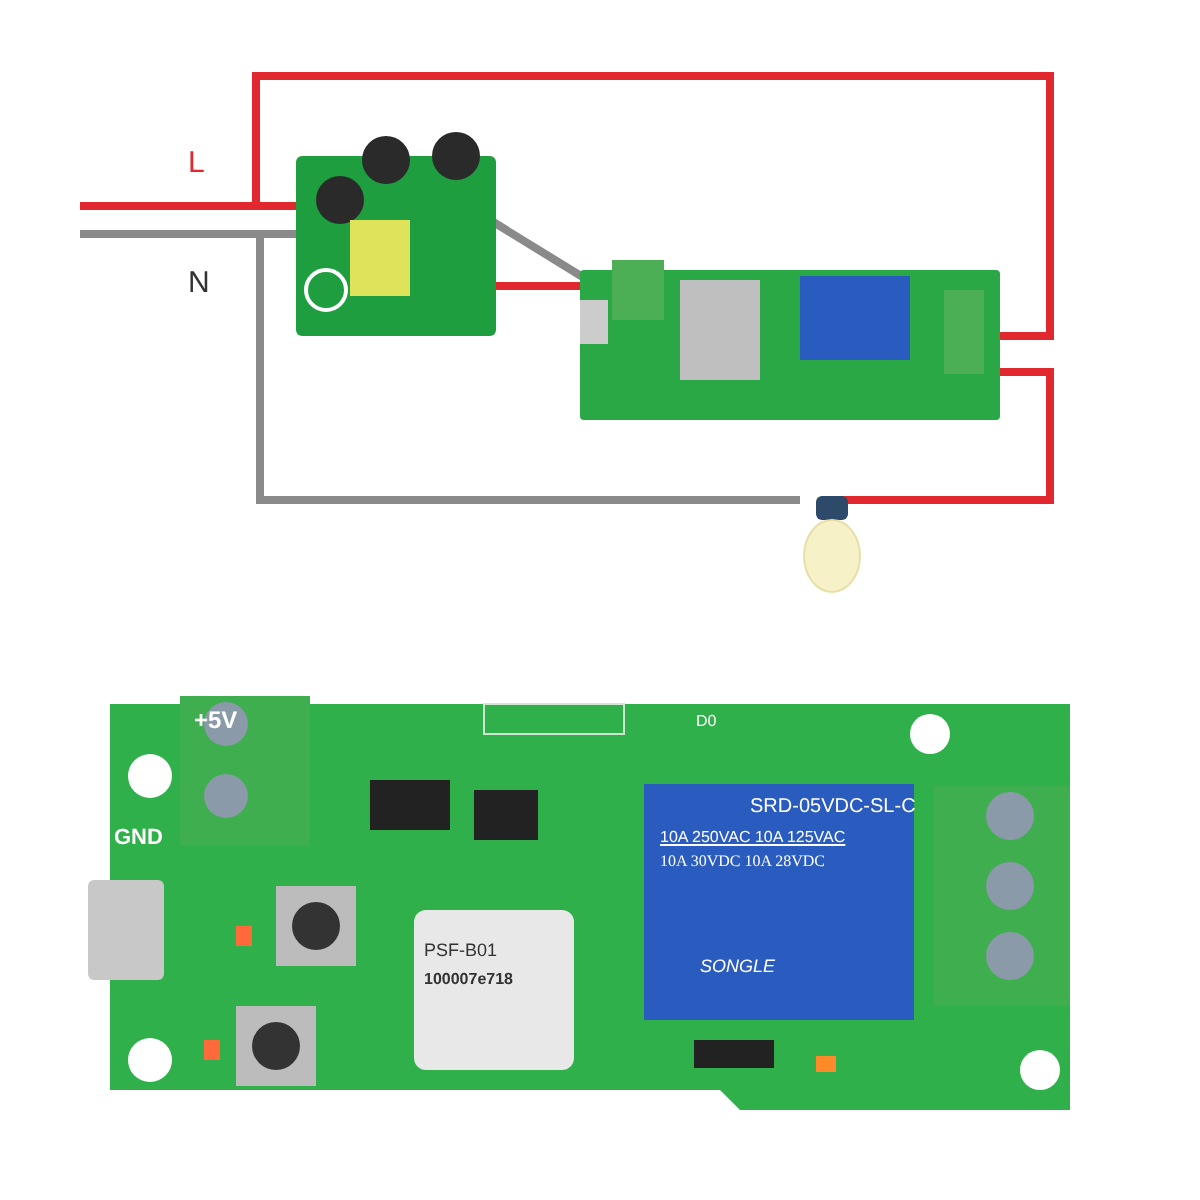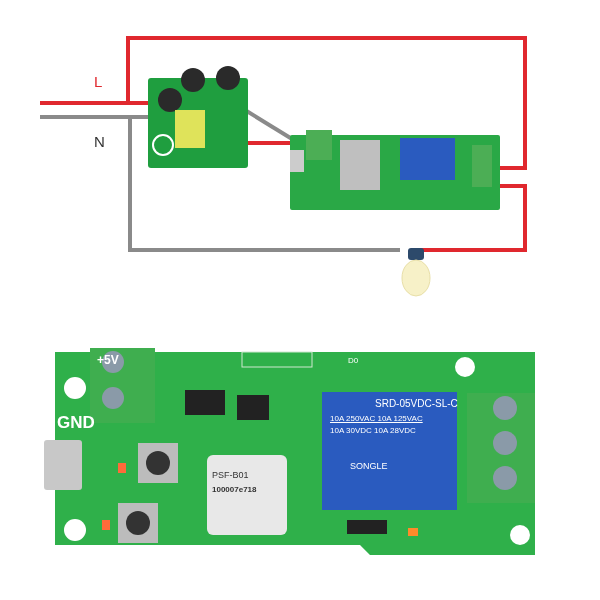--- a/index.html
+++ b/index.html
@@ -77,20 +77,20 @@
     <circle cx="505" cy="443" r="12" fill="#8a9aa8"></circle>
     <circle cx="505" cy="478" r="12" fill="#8a9aa8"></circle>
 
     <rect x="347" y="520" width="40" height="14" fill="#222"></rect>
   </g>
 </svg>
 
 <span class="lbl" style="left:94px;top:73px;color:#e0282e;">L</span>
 <span class="lbl" style="left:94px;top:133px;color:#333;">N</span>
 <span class="lbl" style="left:57px;top:353px;font-size:12px;color:#fff;font-weight:bold;margin-left:40px;">+5V</span>
-<span class="lbl" style="left:57px;top:413px;font-size:17px;color:#fff;font-weight:bold;">GND</span>
+<span class="lbl" style="left:57px;top:413px;font-size:11px;color:#fff;font-weight:bold;">GND</span>
 <span class="lbl" style="left:348px;top:356px;font-size:8px;color:#fff;">D0</span>
 <span class="lbl" style="left:212px;top:470px;font-size:9px;color:#333;text-align:right;">PSF-B01</span>
 <span class="lbl" style="left:212px;top:485px;font-size:8px;color:#333;font-weight:bold;">100007e718</span>
 <span class="lbl" style="left:346px;top:398px;font-size:10px;color:#fff;margin-left:29px;">SRD-05VDC-SL-C</span>
 <span class="lbl" style="left:330px;top:414px;font-size:8px;color:#fff;text-decoration:underline;">10A 250VAC  10A 125VAC</span>
-<span class="lbl" style="left:330px;top:426px;font-size:8px;color:#fff;">10A 30VDC  10A 28VDC</span>
-<span class="lbl" style="left:350px;top:461px;font-size:9px;color:#fff;">SONGLE</span>
+<span class="lbl" style="left:330px;top:426px;font-size:8px;color:#fff;font-family:Liberation Serif, serif;">10A 30VDC  10A 28VDC</span>
+<span class="lbl" style="left:350px;top:478px;font-size:9px;color:#fff;font-style:italic;">SONGLE</span>
 
 </body></html>

